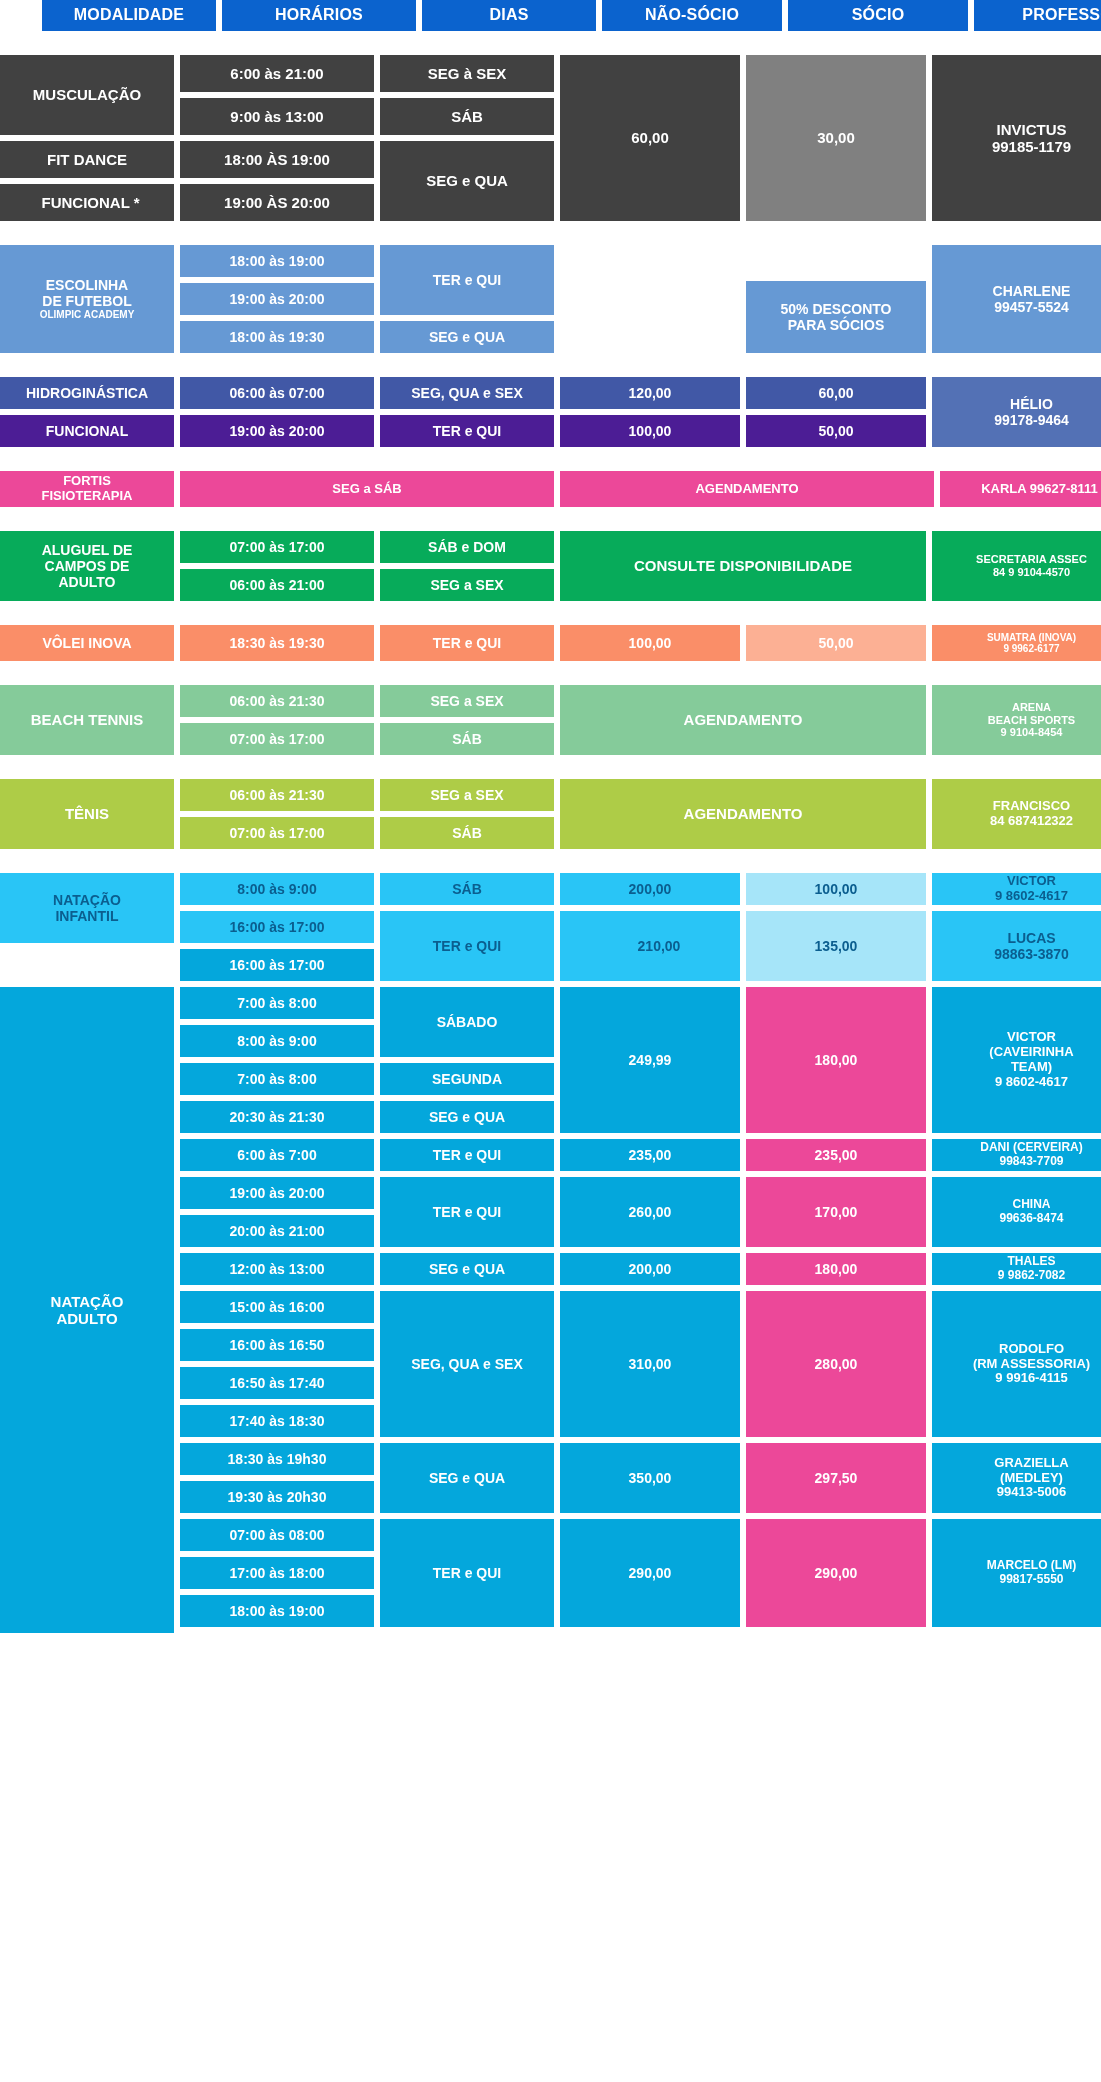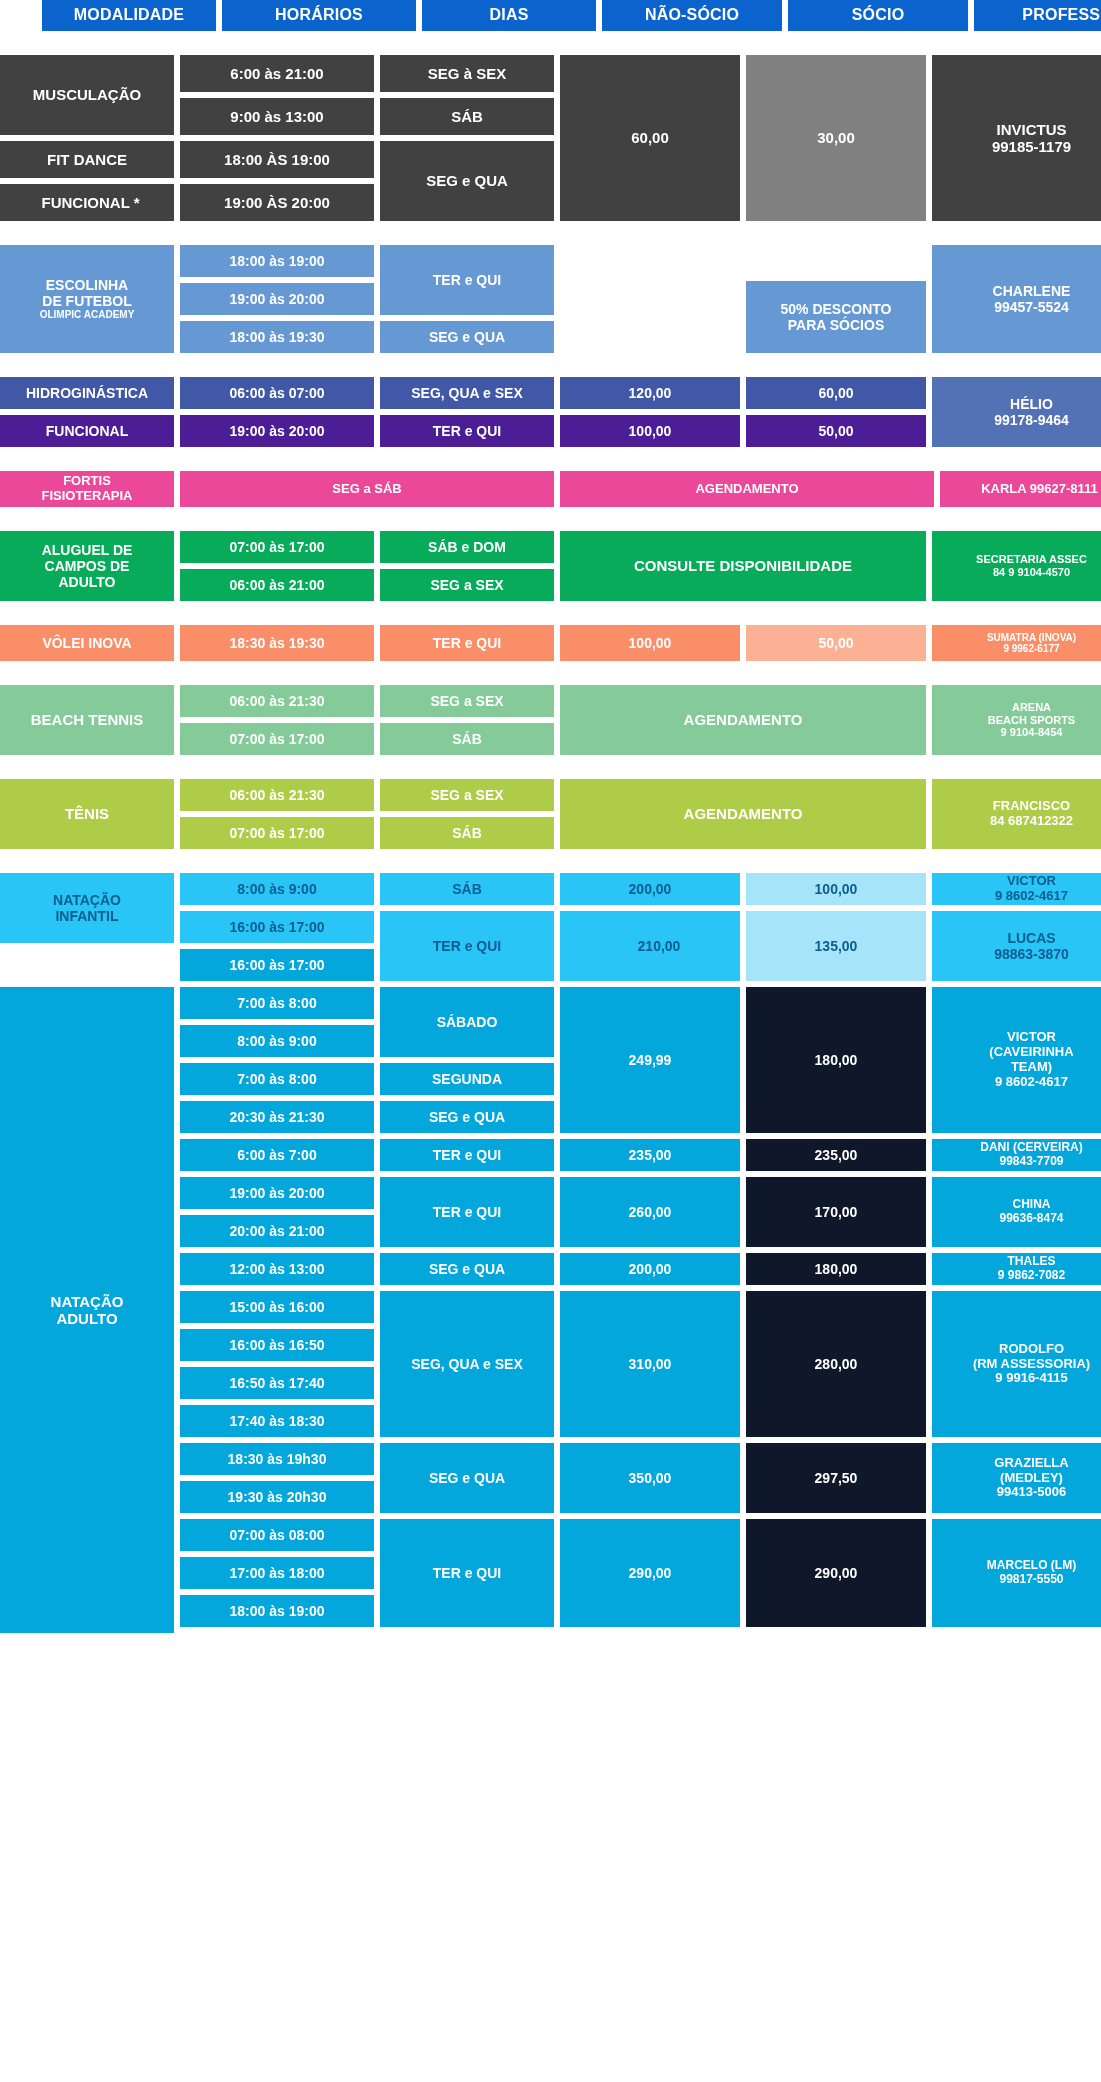--- a/index.html
+++ b/index.html
@@ -60,21 +60,21 @@
   .c-navy-l    { background: #5371B5; }
   .c-yellow    { background: #ec4899; }
   .c-green     { background: #07AB5A; }
   .c-salmon    { background: #FA8E68; }
   .c-salmon-l  { background: #FCB094; }
   .c-mint      { background: #85CB9A; }
   .c-lime      { background: #AECC47; }
   .c-cyan      { background: #29C5F6; }
   .c-cyan-l    { background: #A6E5F9; }
   .c-cyan-d    { background: #04A7DC; }
-  .c-cyan-m    { background: #0f172a; }
+  .c-cyan-m    { background: #ec4899; }
 
   
 
   
   .g-musc {
     grid-template-columns: 174px 194px 174px 180px 180px 199px;
     grid-template-rows: 37px 6px 37px 6px 37px 6px 37px;
   }
   .g-musc .mod-musc  { grid-column:1; grid-row:1/4; }
   .g-musc .mod-fit   { grid-column:1; grid-row:5; }

